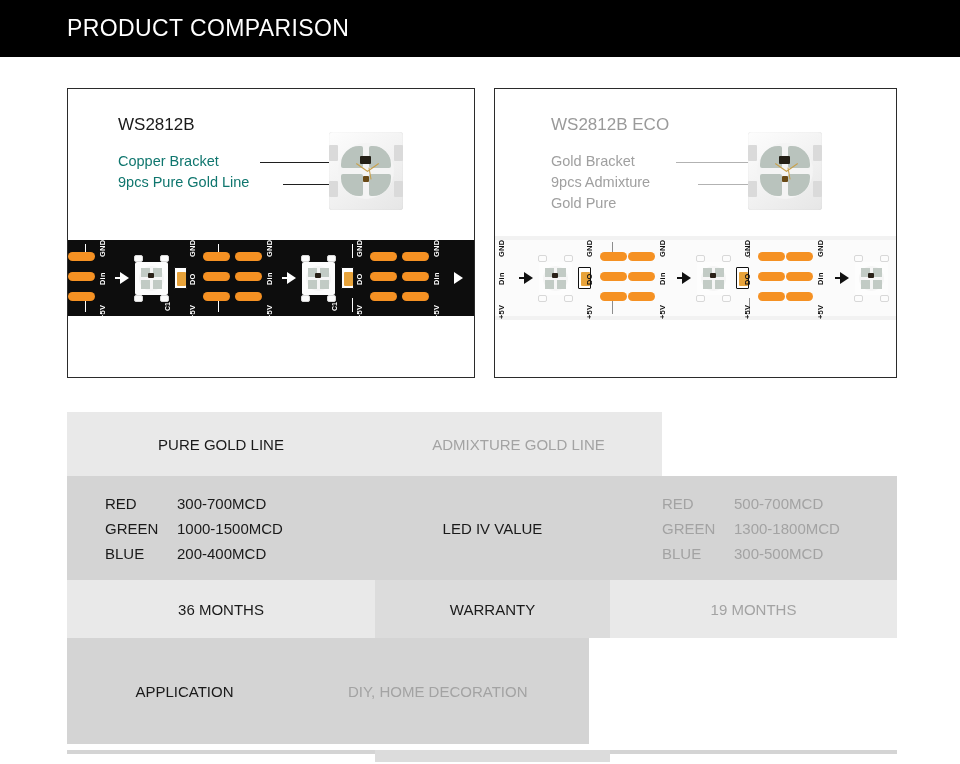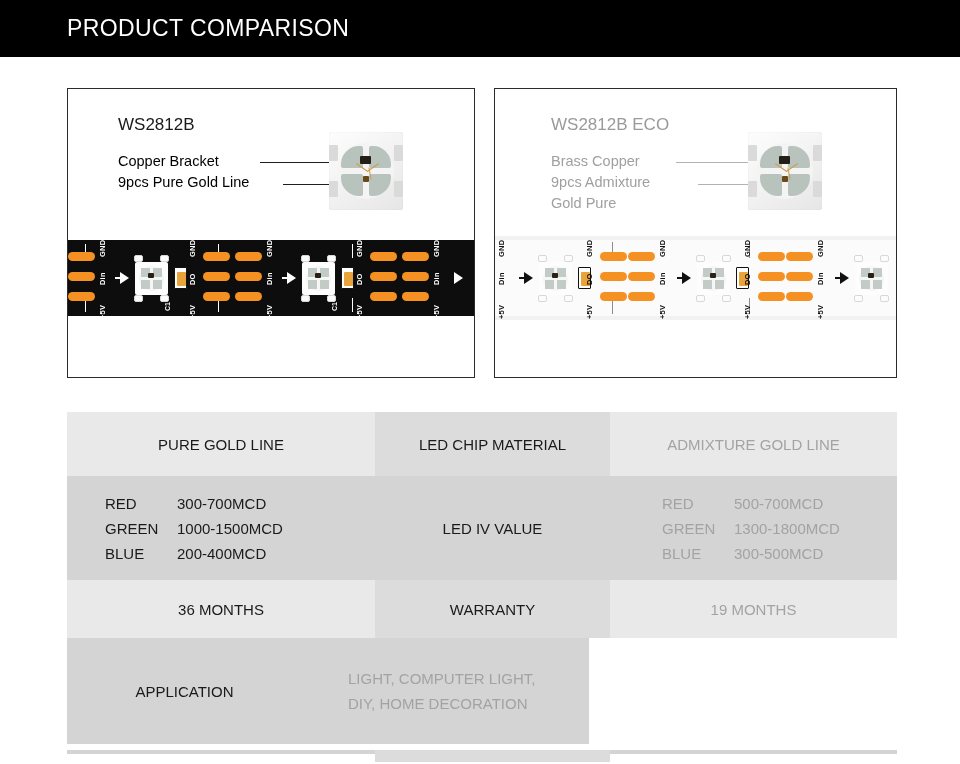--- a/index.html
+++ b/index.html
@@ -43,21 +43,21 @@
     font-size: 17px;
     color: #1a1a1a;
   }
   .panel-right .panel-title { color: #9a9a9a; left: 56px; }
 
   .callouts {
     position: absolute;
     left: 50px; top: 62px;
     font-size: 14.5px;
     line-height: 21px;
-    color: #000000;
+    color: #0f766e;
   }
   .panel-right .callouts { color: #a0a0a0; left: 56px; }
   .callout-row { height: 21px; white-space: nowrap; }
 
   
   .leader {
     position: absolute;
     height: 1px;
     background: #1f1f1f;
   }
@@ -416,21 +416,21 @@
     <div class="padlabel" style="left:374px; top:40px;">Din</div>
     <div class="padlabel" style="left:374px; top:74px;">+5V</div>
     <div class="arrow" style="left:387px; top:36px;"></div>
   </div>
 </div>
 
 <div class="panel panel-right">
   <div class="panel-title">WS2812B ECO</div>
 
   <div class="callouts">
-    <div class="callout-row">Brass Copper</div>
+    <div class="callout-row">Gold Bracket</div>
     <div class="callout-row">9pcs Admixture</div>
     <div class="callout-row">Gold Pure</div>
   </div>
 
   <div class="leader" style="left:181px; top:73px; width:98px;"></div>
   <div class="leader" style="left:203px; top:95px; width:76px;"></div>
 
   <div class="chip" style="left:253px; top:43px;">
     <div class="tab tl"></div>
     <div class="tab bl"></div>
@@ -547,23 +547,20 @@
     </div>
   </div>
 </div>
 
 <div class="table">
 
   <div class="trow r-light h-head">
     <div class="tcell col-left">
       <div class="cell-text cell-center">PURE GOLD LINE</div>
     </div>
-    <div class="tcell col-mid">
-      <div class="cell-text cell-center">LED CHIP MATERIAL</div>
-    </div>
     <div class="tcell col-right">
       <div class="cell-text muted cell-center">ADMIXTURE GOLD LINE</div>
     </div>
   </div>
 
   <div class="trow r-dark h-iv">
     <div class="tcell col-left">
       <div class="indent-2">
         <div class="kv cell-text">
           <span class="k">RED</span>
@@ -611,21 +608,20 @@
       <div class="cell-text muted cell-center">19 MONTHS</div>
     </div>
   </div>
 
   <div class="trow r-dark h-app">
     <div class="tcell col-mid">
       <div class="cell-text cell-center">APPLICATION</div>
     </div>
     <div class="tcell col-right">
       <div class="indent-1" style="padding-left:30px;">
-        <div class="cell-text muted">LIGHT, COMPUTER LIGHT,</div>
         <div class="cell-text muted">DIY, HOME DECORATION</div>
       </div>
     </div>
   </div>
 </div>
 
 <div class="table-foot">
   <div class="fl"></div>
   <div class="fm"></div>
   <div class="fr"></div>

